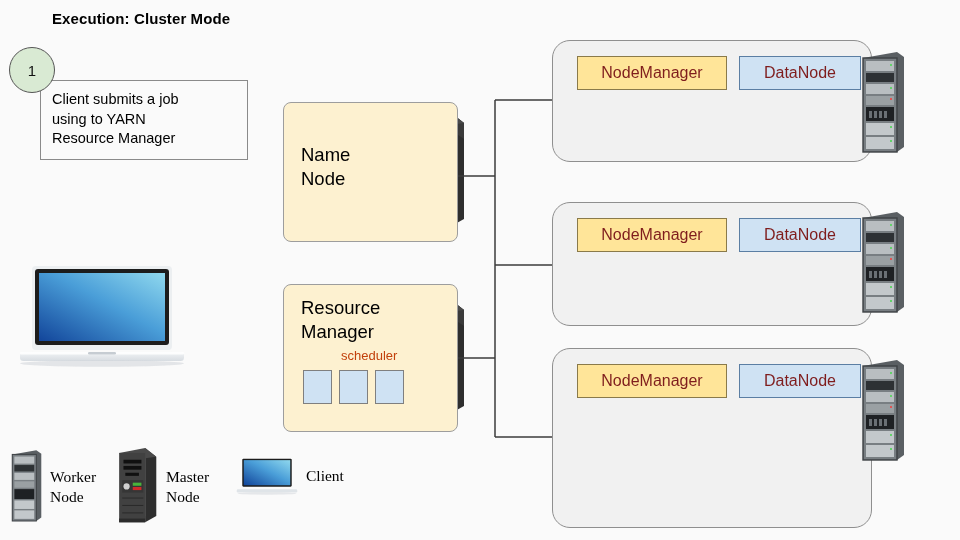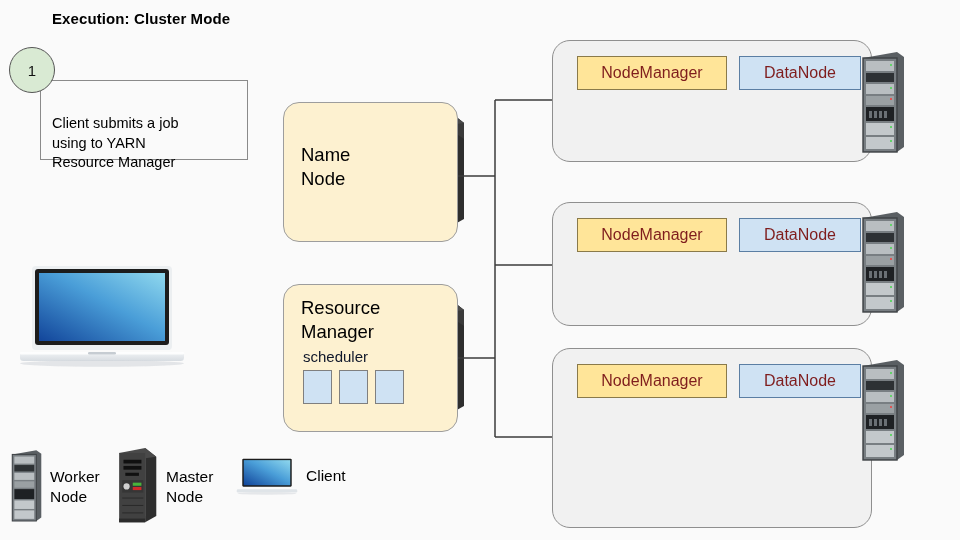--- a/index.html
+++ b/index.html
@@ -29,38 +29,37 @@
   }
   .callout{
     left:40px;top:80px;width:208px;height:80px;
     background:#fafafa;border:1.2px solid #8a8a8a;
     box-sizing:border-box;z-index:2;
   }
   .callout-text{
     position:absolute;left:11px;top:9px;width:190px;
     font-size:14.5px;line-height:19.5px;color:#000;
     white-space:pre-line;
-    margin-top:24px;
   }
 
   
   .master-card{
     background:#fdf1d0;
     border:1.3px solid #9d9d9d;
-    border-radius:16px;
+    border-radius:8px;
     box-sizing:border-box;
     z-index:3;
   }
   .master-label{
     position:absolute;
     font-size:18.5px;line-height:24px;color:#000;
     white-space:pre-line;
   }
   .sched-label{
-    position:absolute;font-size:15px;color:#0f172a;
+    position:absolute;font-size:13px;color:#c2410c;margin-left:38px;
   }
   .sched-row{position:absolute;display:flex;gap:7px;}
   .sched-box{
     width:29px;height:34px;
     background:#cfe2f3;border:1.1px solid #7f7f7f;
     box-sizing:border-box;
   }
 
   
   .tower{position:absolute;}
@@ -101,21 +100,21 @@
   .submit-text{
     position:absolute;left:0;top:0;width:100%;height:100%;
     display:flex;align-items:center;justify-content:center;
     font-size:15.5px;color:#000;padding-left:18px;box-sizing:border-box;
   }
 
   
   .legend-item{position:absolute;display:flex;align-items:center;}
   .legend-text{
     font-size:15.5px;line-height:20px;color:#000;
-    white-space:pre-line;margin-left:8px;
+    white-space:pre-line;margin-left:8px;font-family:Liberation Serif, serif;
   }
 </style>
 </head>
 <body>
 
 <div class="stage">
 
   <div class="abs title">Execution: Cluster Mode</div>
 
   <svg class="conn" width="960" height="540">

